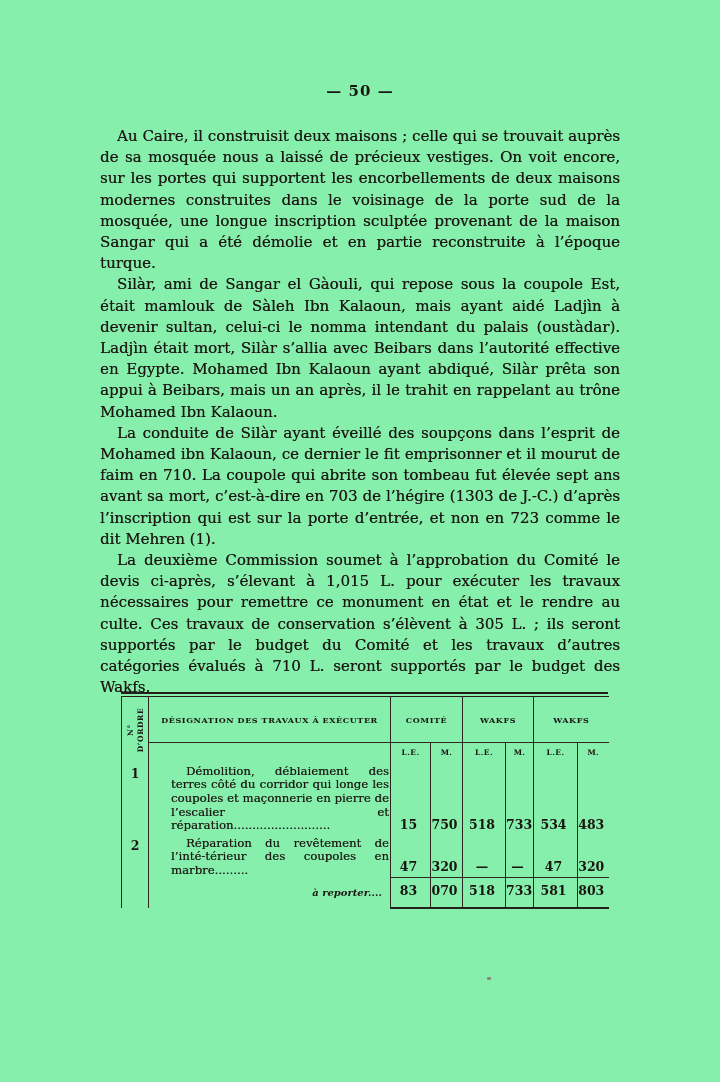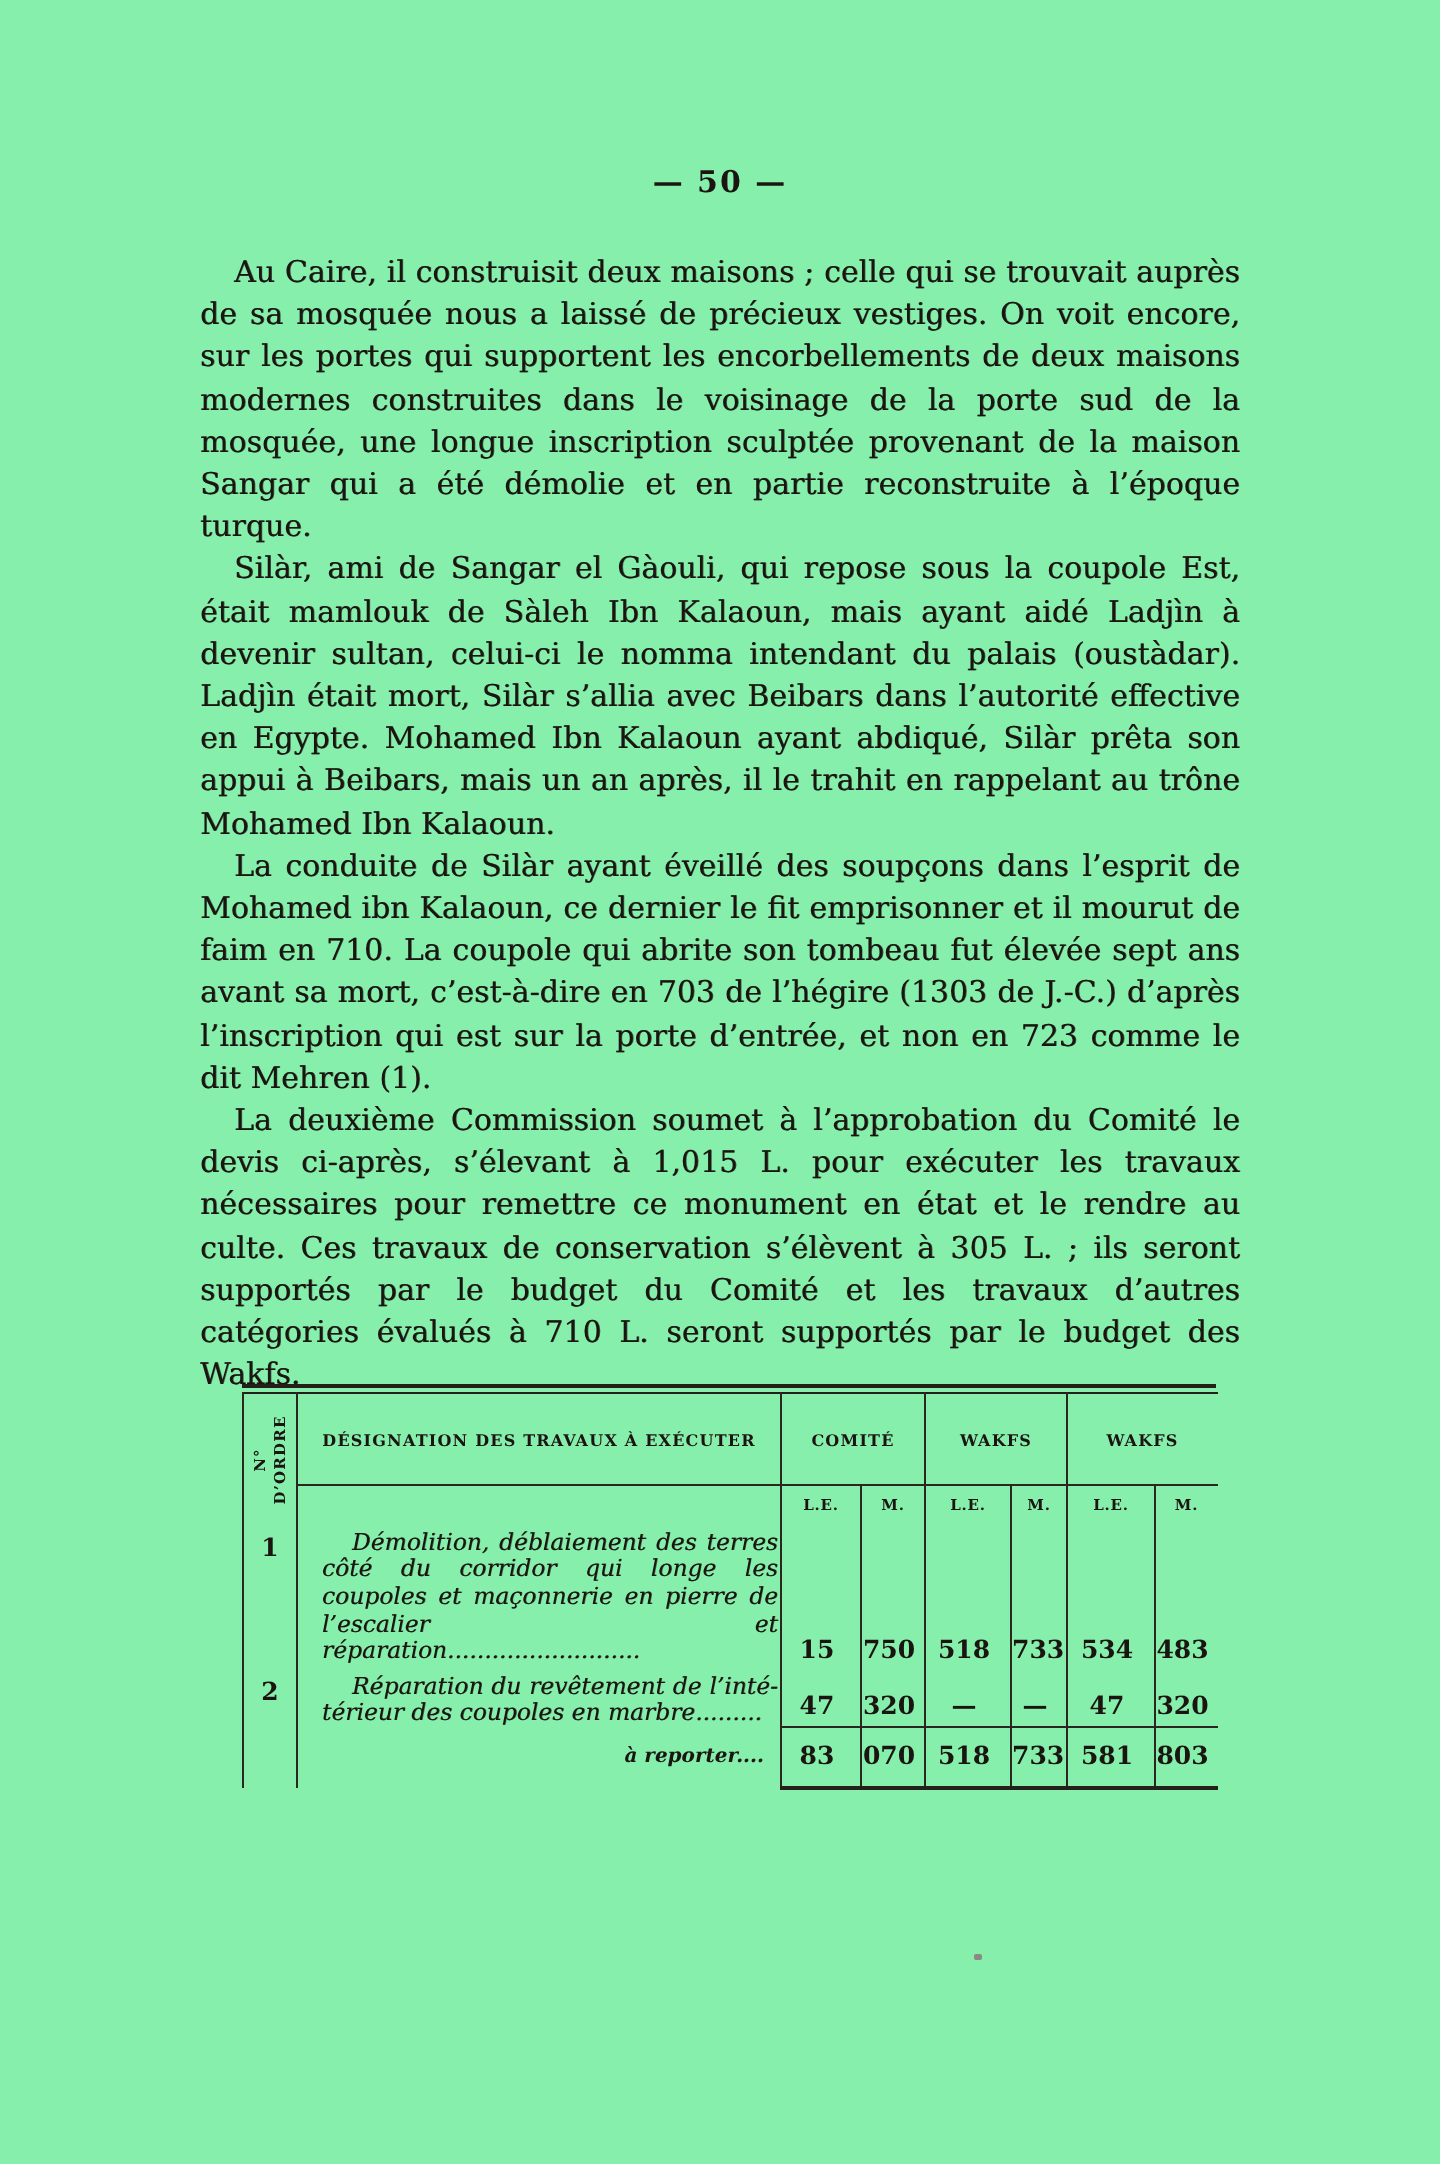--- a/index.html
+++ b/index.html
@@ -31,21 +31,21 @@
   .vert{position:absolute;top:50%;left:50%;transform:translate(-50%,-50%) rotate(-90deg);
         font-size:7.5px;font-weight:bold;letter-spacing:0.6px;line-height:9.5px;
         text-align:center;white-space:nowrap;}
   .vert span{display:block;}
 
   .c-desig,.c-group{border-bottom:1px solid #2b261f;text-align:center;vertical-align:middle;
                     font-size:8px;font-weight:bold;letter-spacing:0.6px;}
   .c-sub{text-align:center;vertical-align:middle;font-size:7.5px;font-weight:bold;letter-spacing:0.4px;}
 
   .t-ordre{text-align:center;vertical-align:top;padding-top:3px;font-size:12.5px;font-weight:bold;}
-  .t-desc{vertical-align:top;padding:2px 1px 0 12px;font-style:italic;}
+  .t-desc{vertical-align:top;padding:2px 1px 0 22px;}
   .t-desc p{margin:0;font-size:11.7px;line-height:13.7px;text-align:justify;text-indent:15px;
             text-shadow:0.3px 0.1px 0 rgba(26,21,17,0.6);word-break:break-word;}
   .t-num{text-align:center;vertical-align:bottom;padding:0 4px 3px 0;
          font-size:12.5px;font-weight:bold;}
   .t-reporter{text-align:right;vertical-align:middle;font-style:italic;
               font-size:10px;font-weight:bold;padding-right:8px;}
   .t-sum{border-top:1px solid #2b261f;border-bottom:2px solid #241f19;vertical-align:middle;}
 
   .footnote{position:absolute;top:908px;left:120px;width:490px;font-size:10.5px;
             text-shadow:0.25px 0 0 rgba(26,21,17,0.55);}

